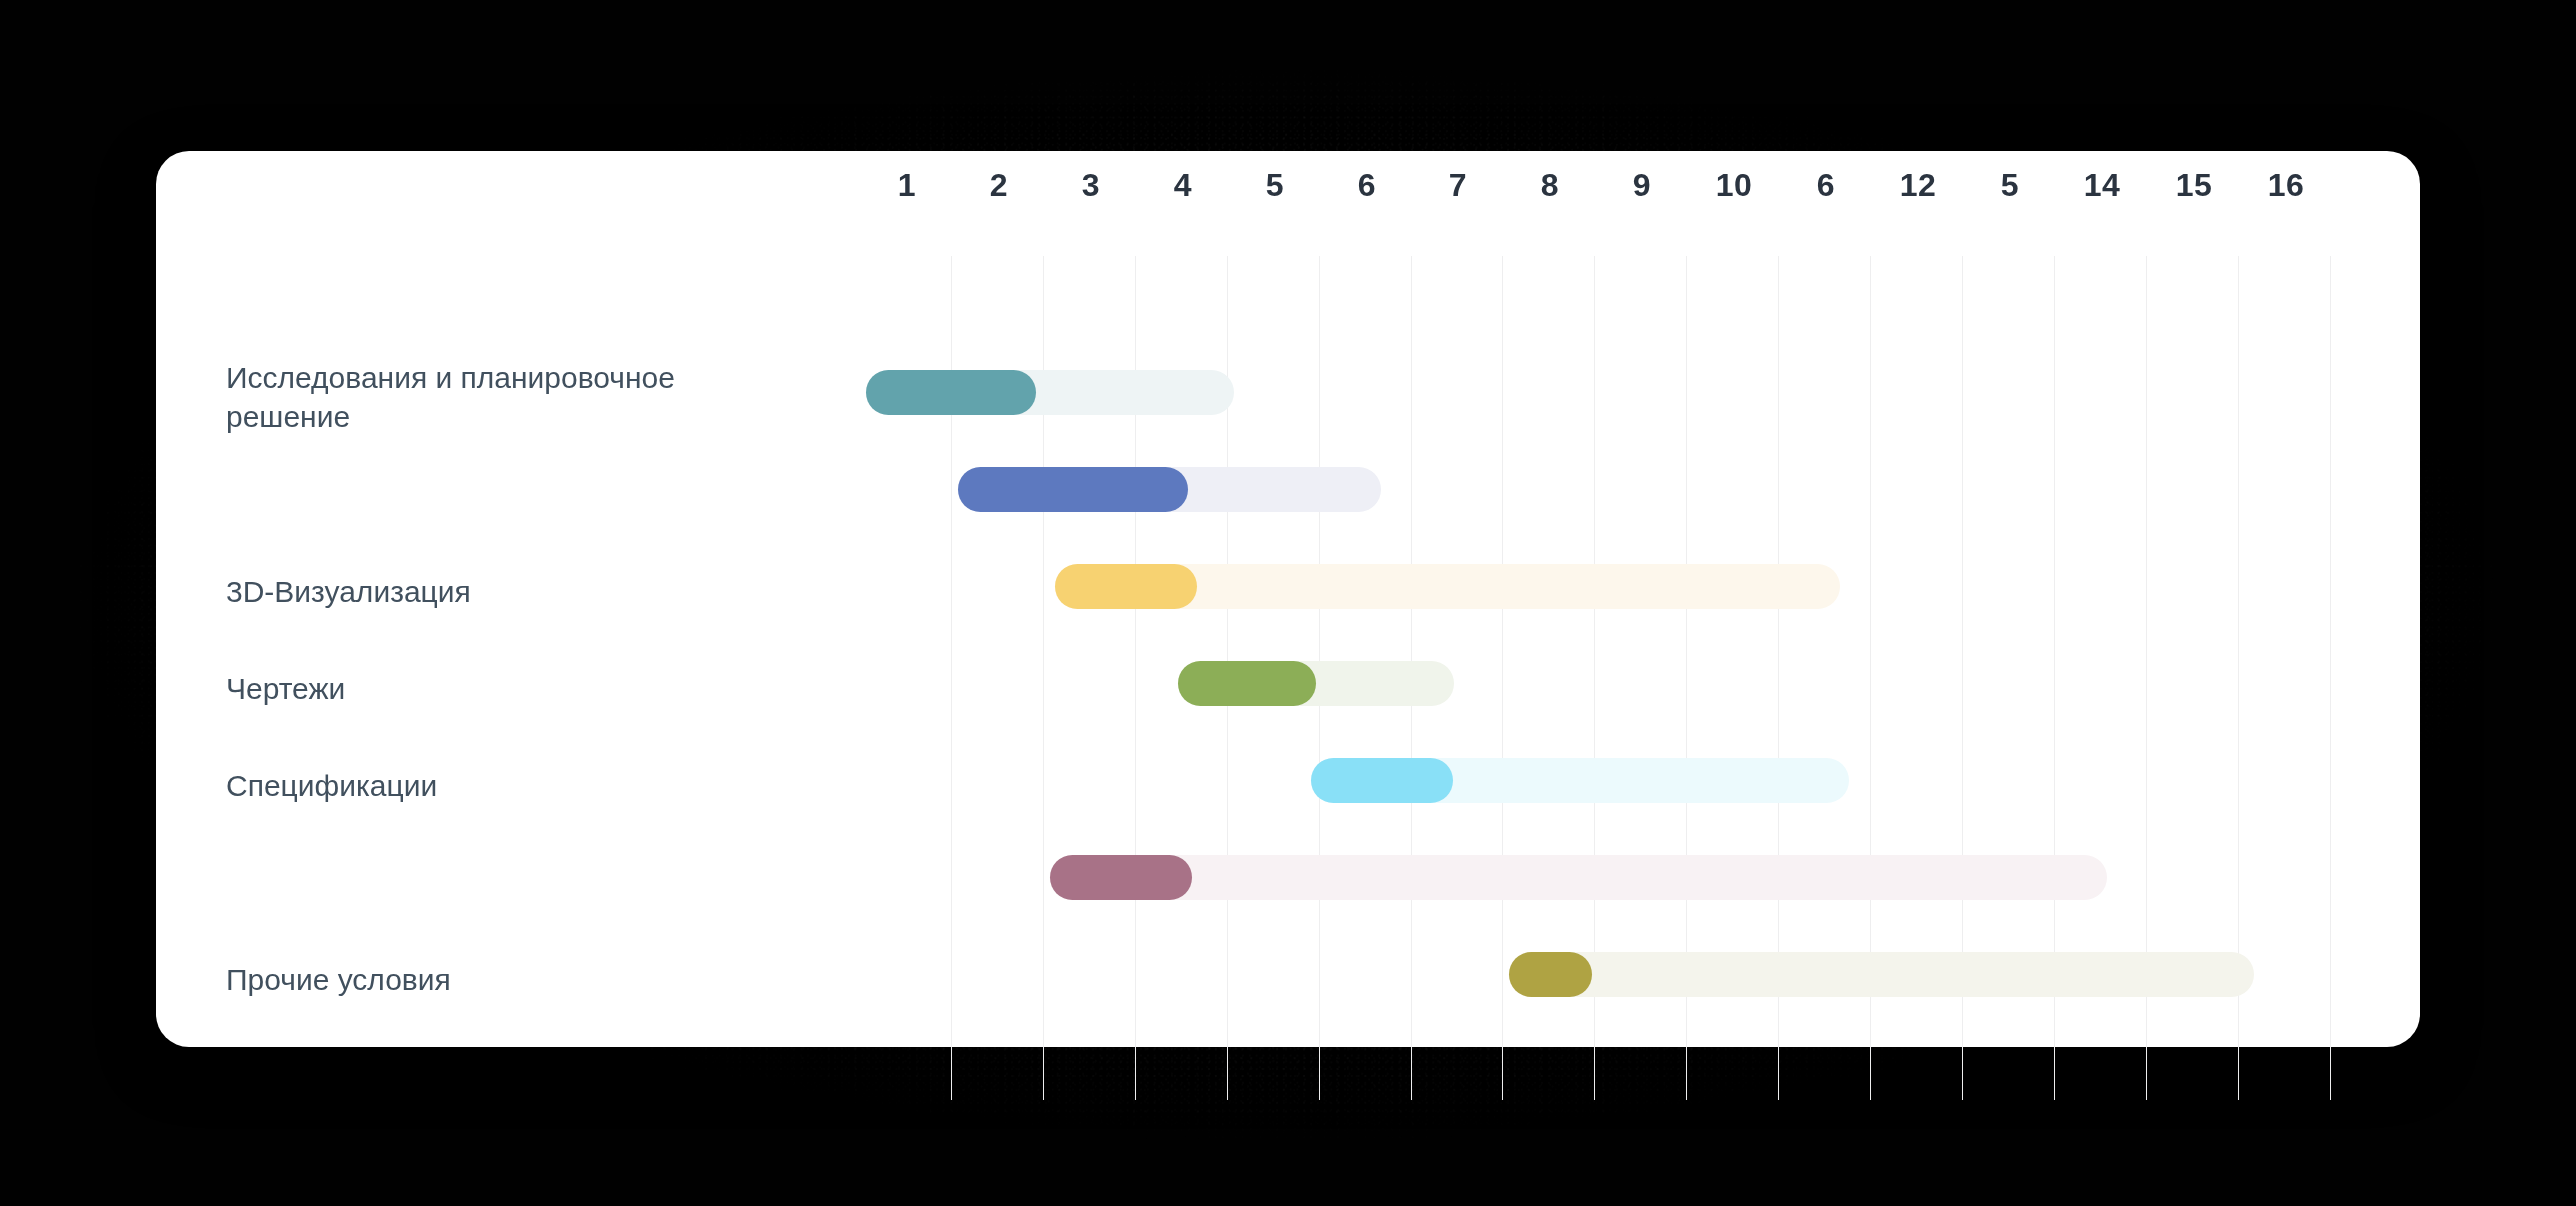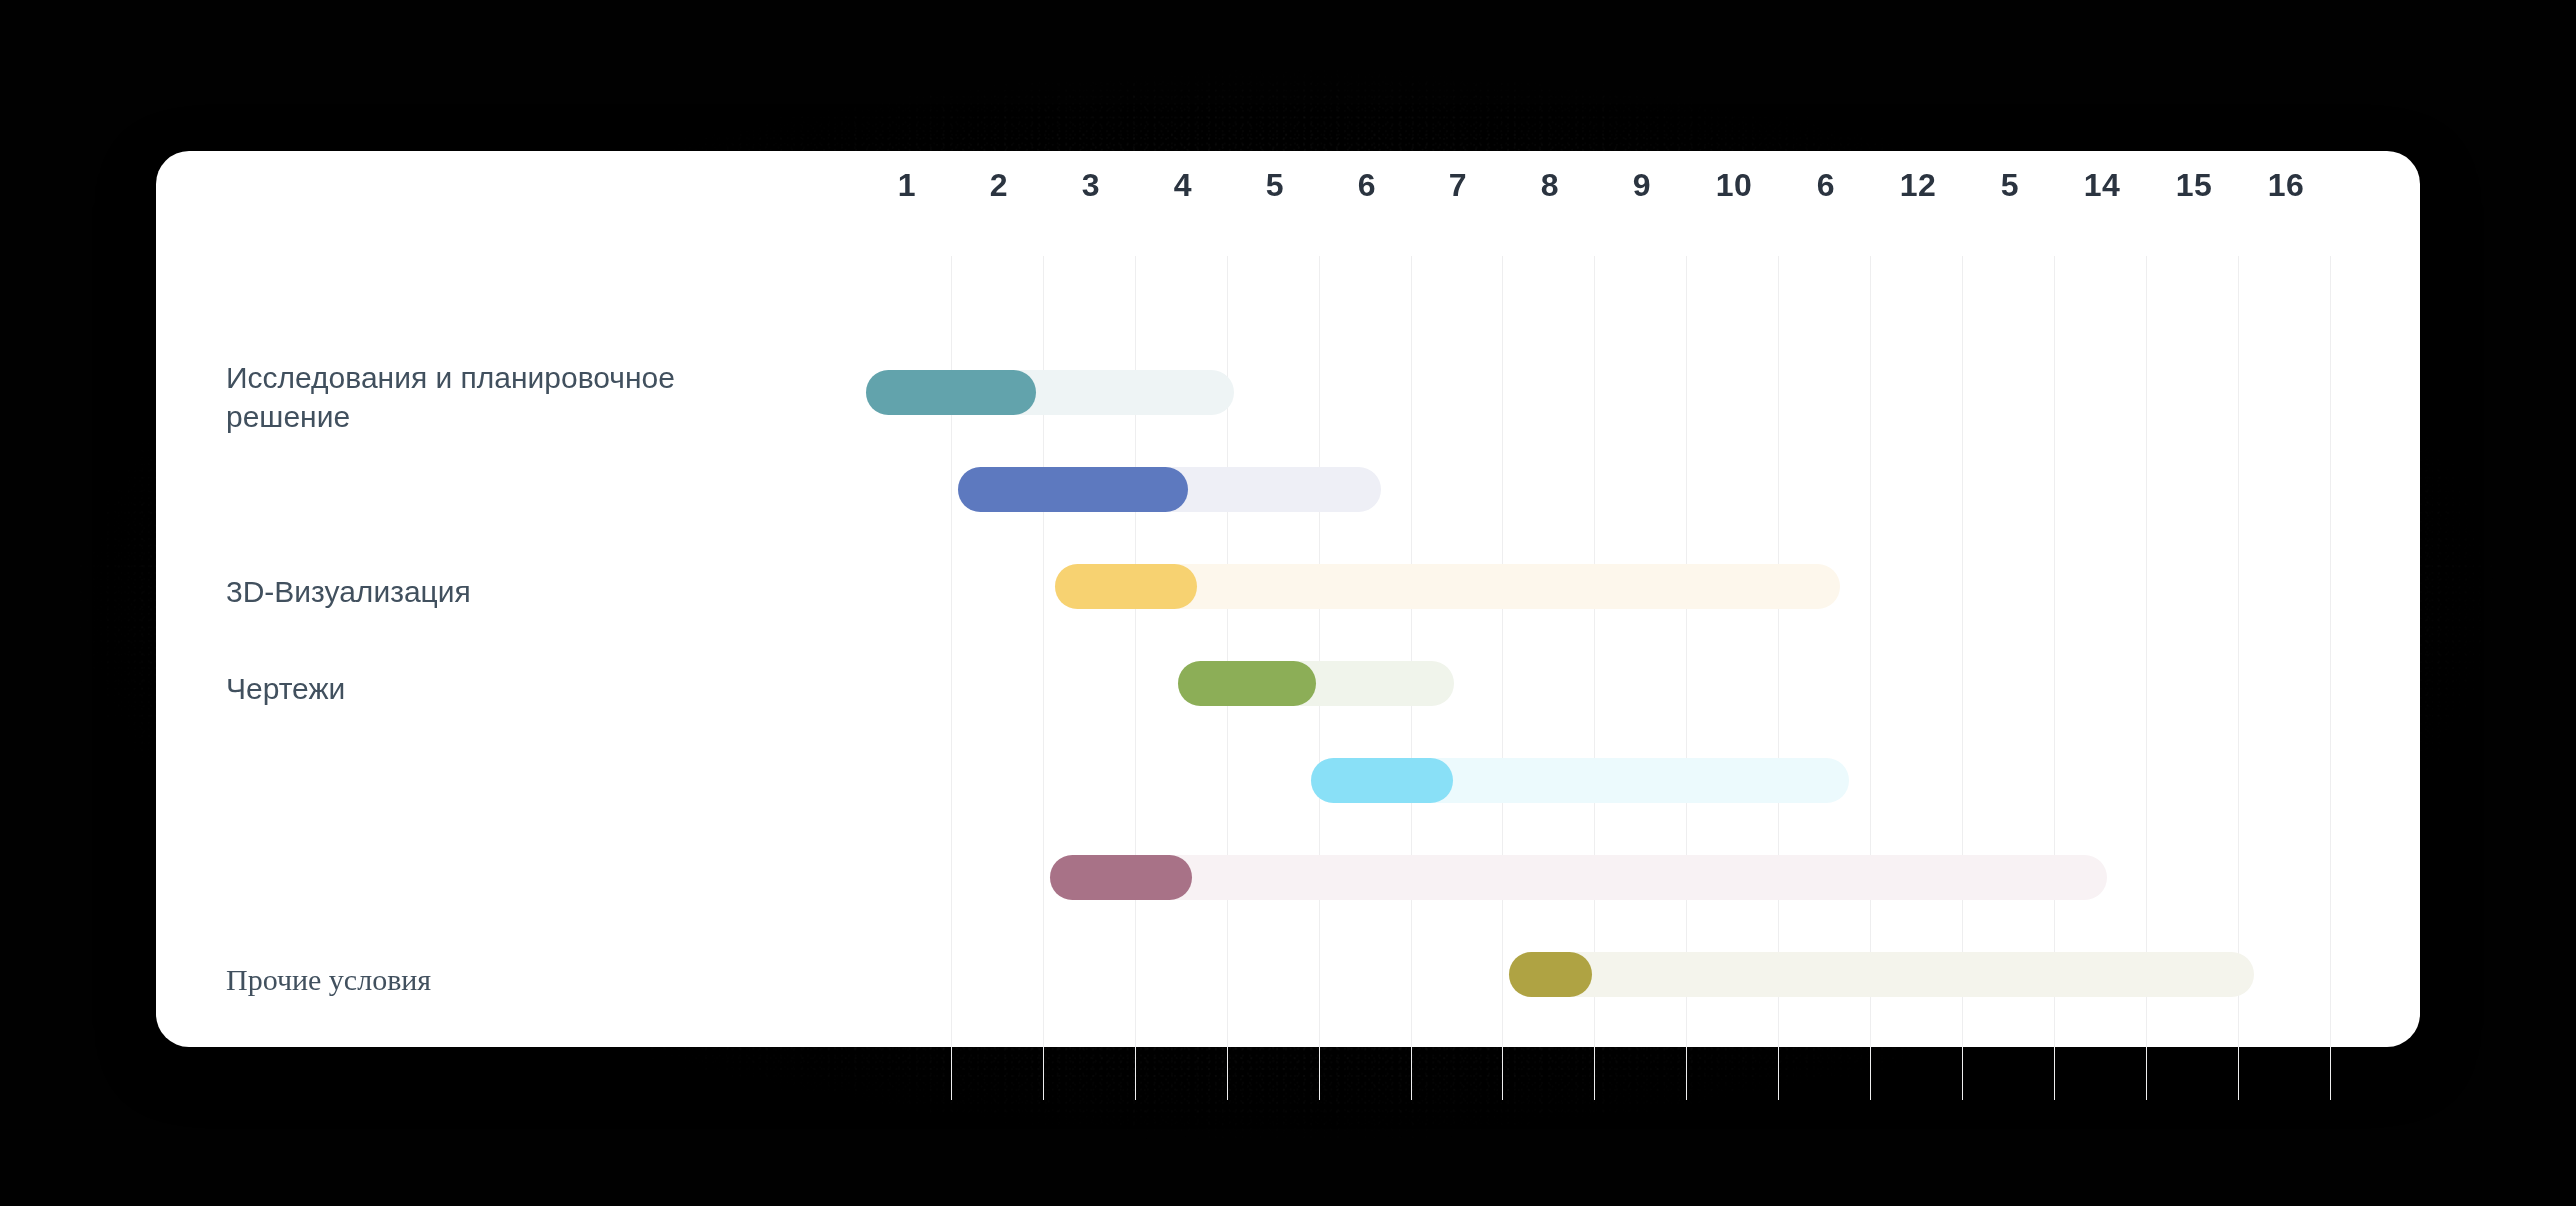--- a/index.html
+++ b/index.html
@@ -181,28 +181,29 @@
           <div class="row-label" style="top: 7.8px;">3D-Визуализация</div>
           <div class="track" style="left: 886px; width: 785px; background: rgb(253, 247, 236);"></div>
           <div class="bar" style="left: 886px; width: 142px; background: rgb(247, 210, 113);"></div>
         </div>
         <div class="row" style="top: 510px;">
           <div class="row-label" style="top: 7.8px;">Чертежи</div>
           <div class="track" style="left: 1009px; width: 276px; background: rgb(240, 244, 235);"></div>
           <div class="bar" style="left: 1009px; width: 138px; background: rgb(140, 174, 87);"></div>
         </div>
         <div class="row" style="top: 607px;">
+          <div class="row-label" style="top: 7.8px;">Спецификации</div>
           <div class="track" style="left: 1142px; width: 538px; background: rgb(236, 250, 253);"></div>
           <div class="bar" style="left: 1142px; width: 142px; background: rgb(137, 224, 247);"></div>
         </div>
         <div class="row" style="top: 704px;">
           <div class="track" style="left: 881px; width: 1057px; background: rgb(248, 242, 244);"></div>
           <div class="bar" style="left: 881px; width: 142px; background: rgb(168, 114, 135);"></div>
         </div>
-        <div class="row" style="top: 801px; font-family: Liberation Serif, serif;">
+        <div class="row" style="top: 801px;">
           <div class="row-label" style="top: 7.8px;">Прочие условия</div>
           <div class="track" style="left: 1340px; width: 745px; background: rgb(244, 244, 236);"></div>
           <div class="bar" style="left: 1340px; width: 83px; background: rgb(175, 163, 67);"></div>
         </div>
       </div>
   </div>
 </div>
 
 
 </body></html>

